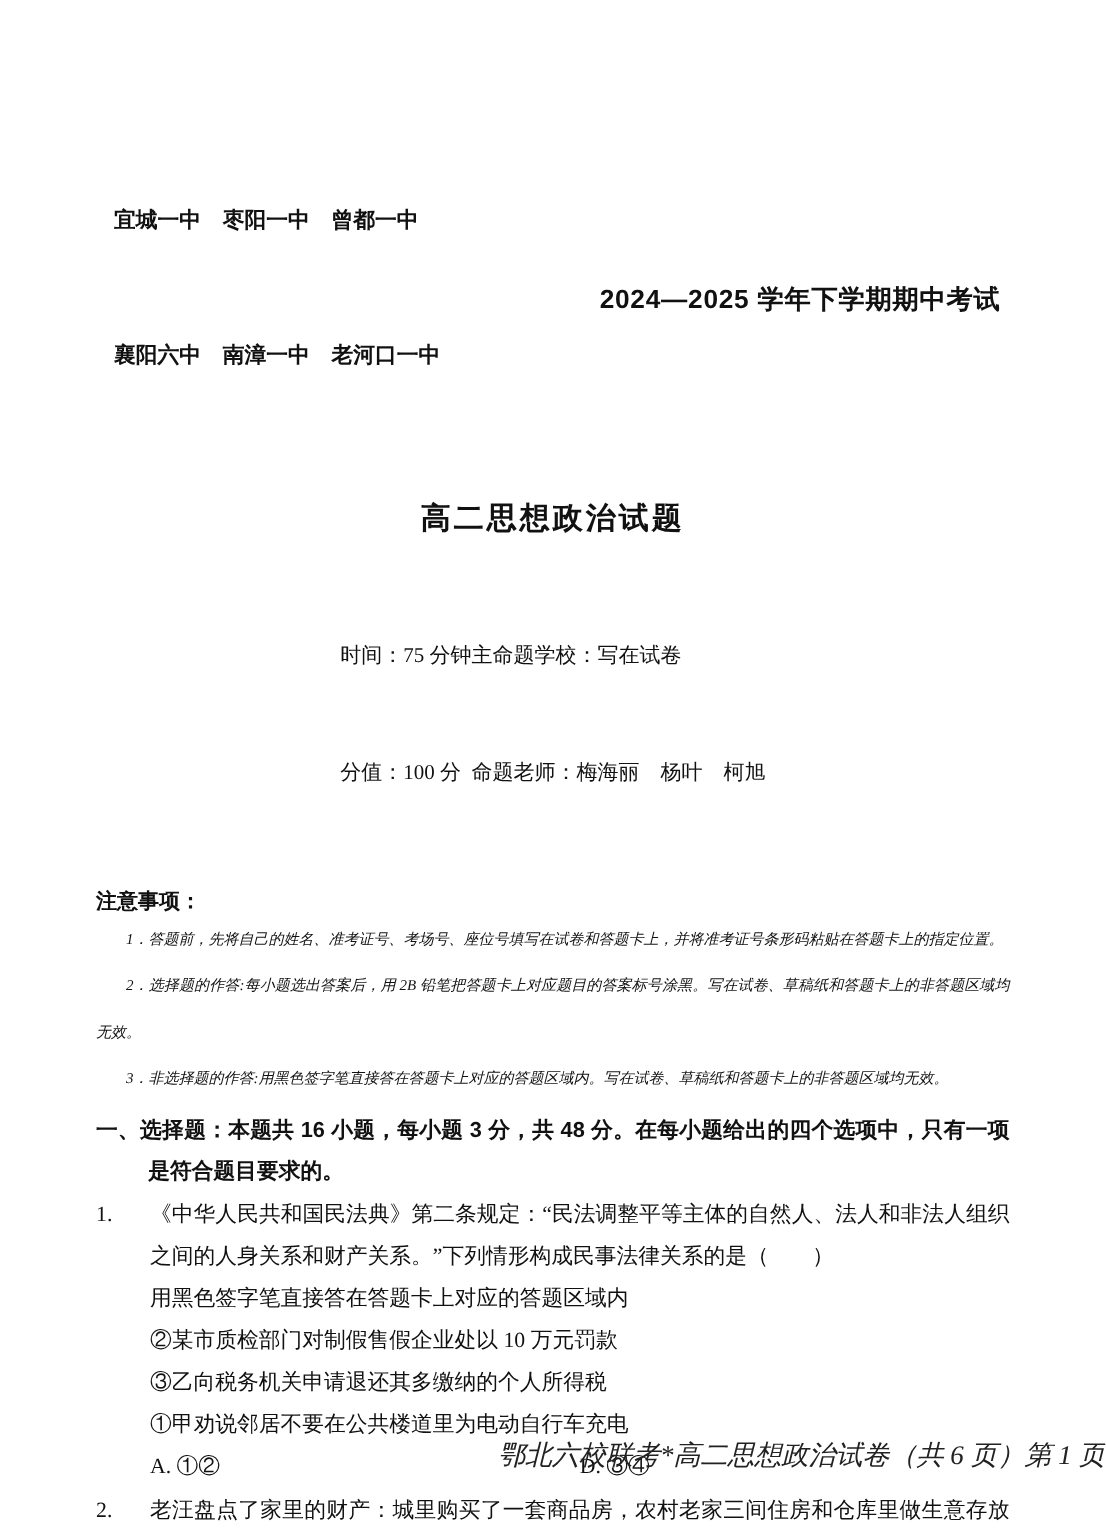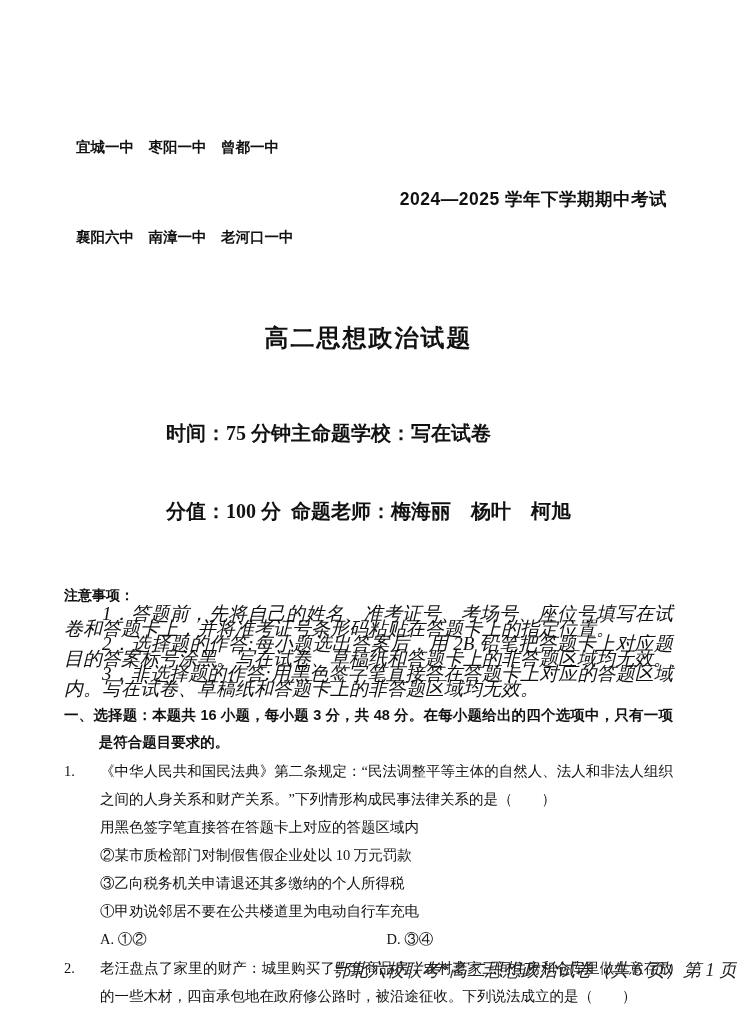--- a/index.html
+++ b/index.html
@@ -37,47 +37,46 @@
     font-family: "Liberation Sans", "DejaVu Sans", sans-serif;
     font-weight: bold;
     font-size: 17.5px;
     margin-top: 14px;
     letter-spacing: 0.5px;
   }
   .title {
     text-align: center;
     font-family: "Liberation Sans", "DejaVu Sans", sans-serif;
     font-weight: bold;
-    font-size: 24px;
+    font-size: 20px;
     letter-spacing: 2px;
-    margin-top: 10px;
+    margin-top: 20px;
   }
   
   .meta {
     display: flex;
     justify-content: center;
     margin-top: 14px;
-    font-size: 20px;
+    font-size: 14px;
     line-height: 26px;
-    font-weight: bold;
   }
   .meta .col { white-space: pre; }
   
   .notice { margin-top: 8px; }
   .notice-heading {
     font-family: "Liberation Sans", "DejaVu Sans", sans-serif;
     font-weight: bold;
     font-size: 14px;
     line-height: 22px;
   }
   .notice p {
     margin: 0;
     font-style: italic;
-    font-size: 19px;
-    line-height: 15px;
+    font-size: 10px;
+    line-height: 31px;
     text-indent: 2em;
     text-align: justify;
   }
   
   .section-heading {
     font-family: "Liberation Sans", "DejaVu Sans", sans-serif;
     font-weight: bold;
     font-size: 14.5px;
     line-height: 27px;
     margin-top: 6px;

